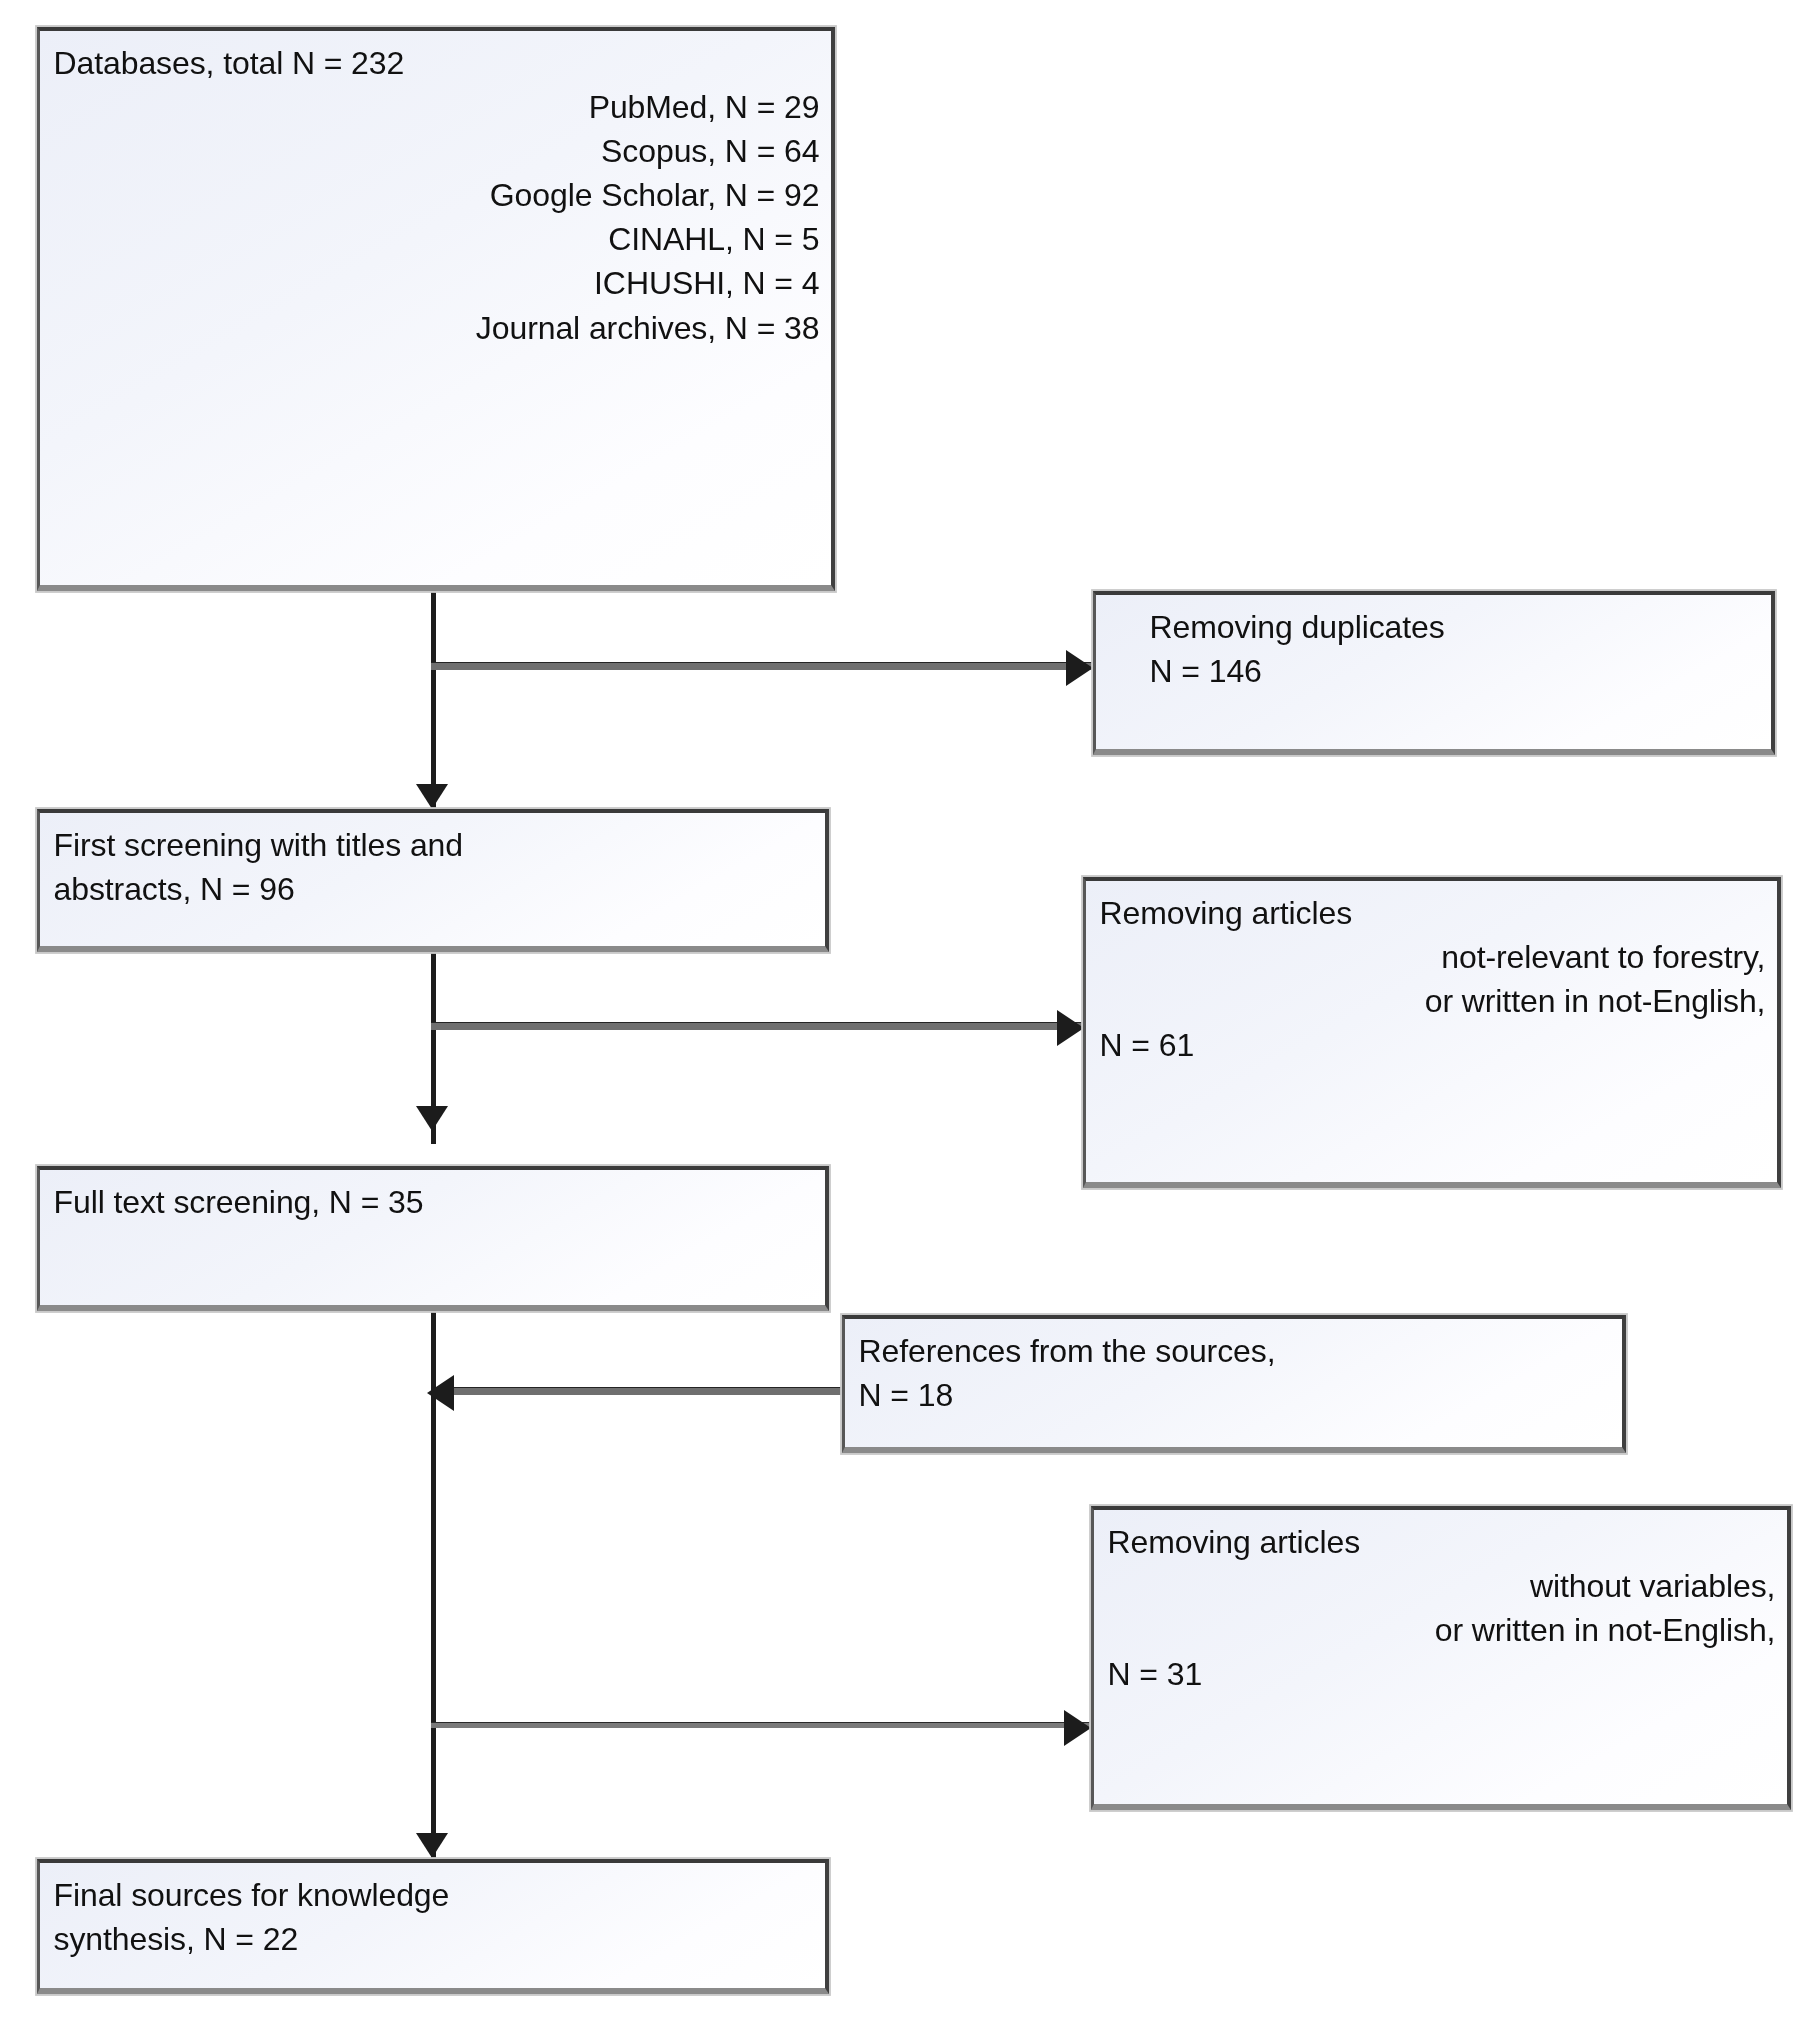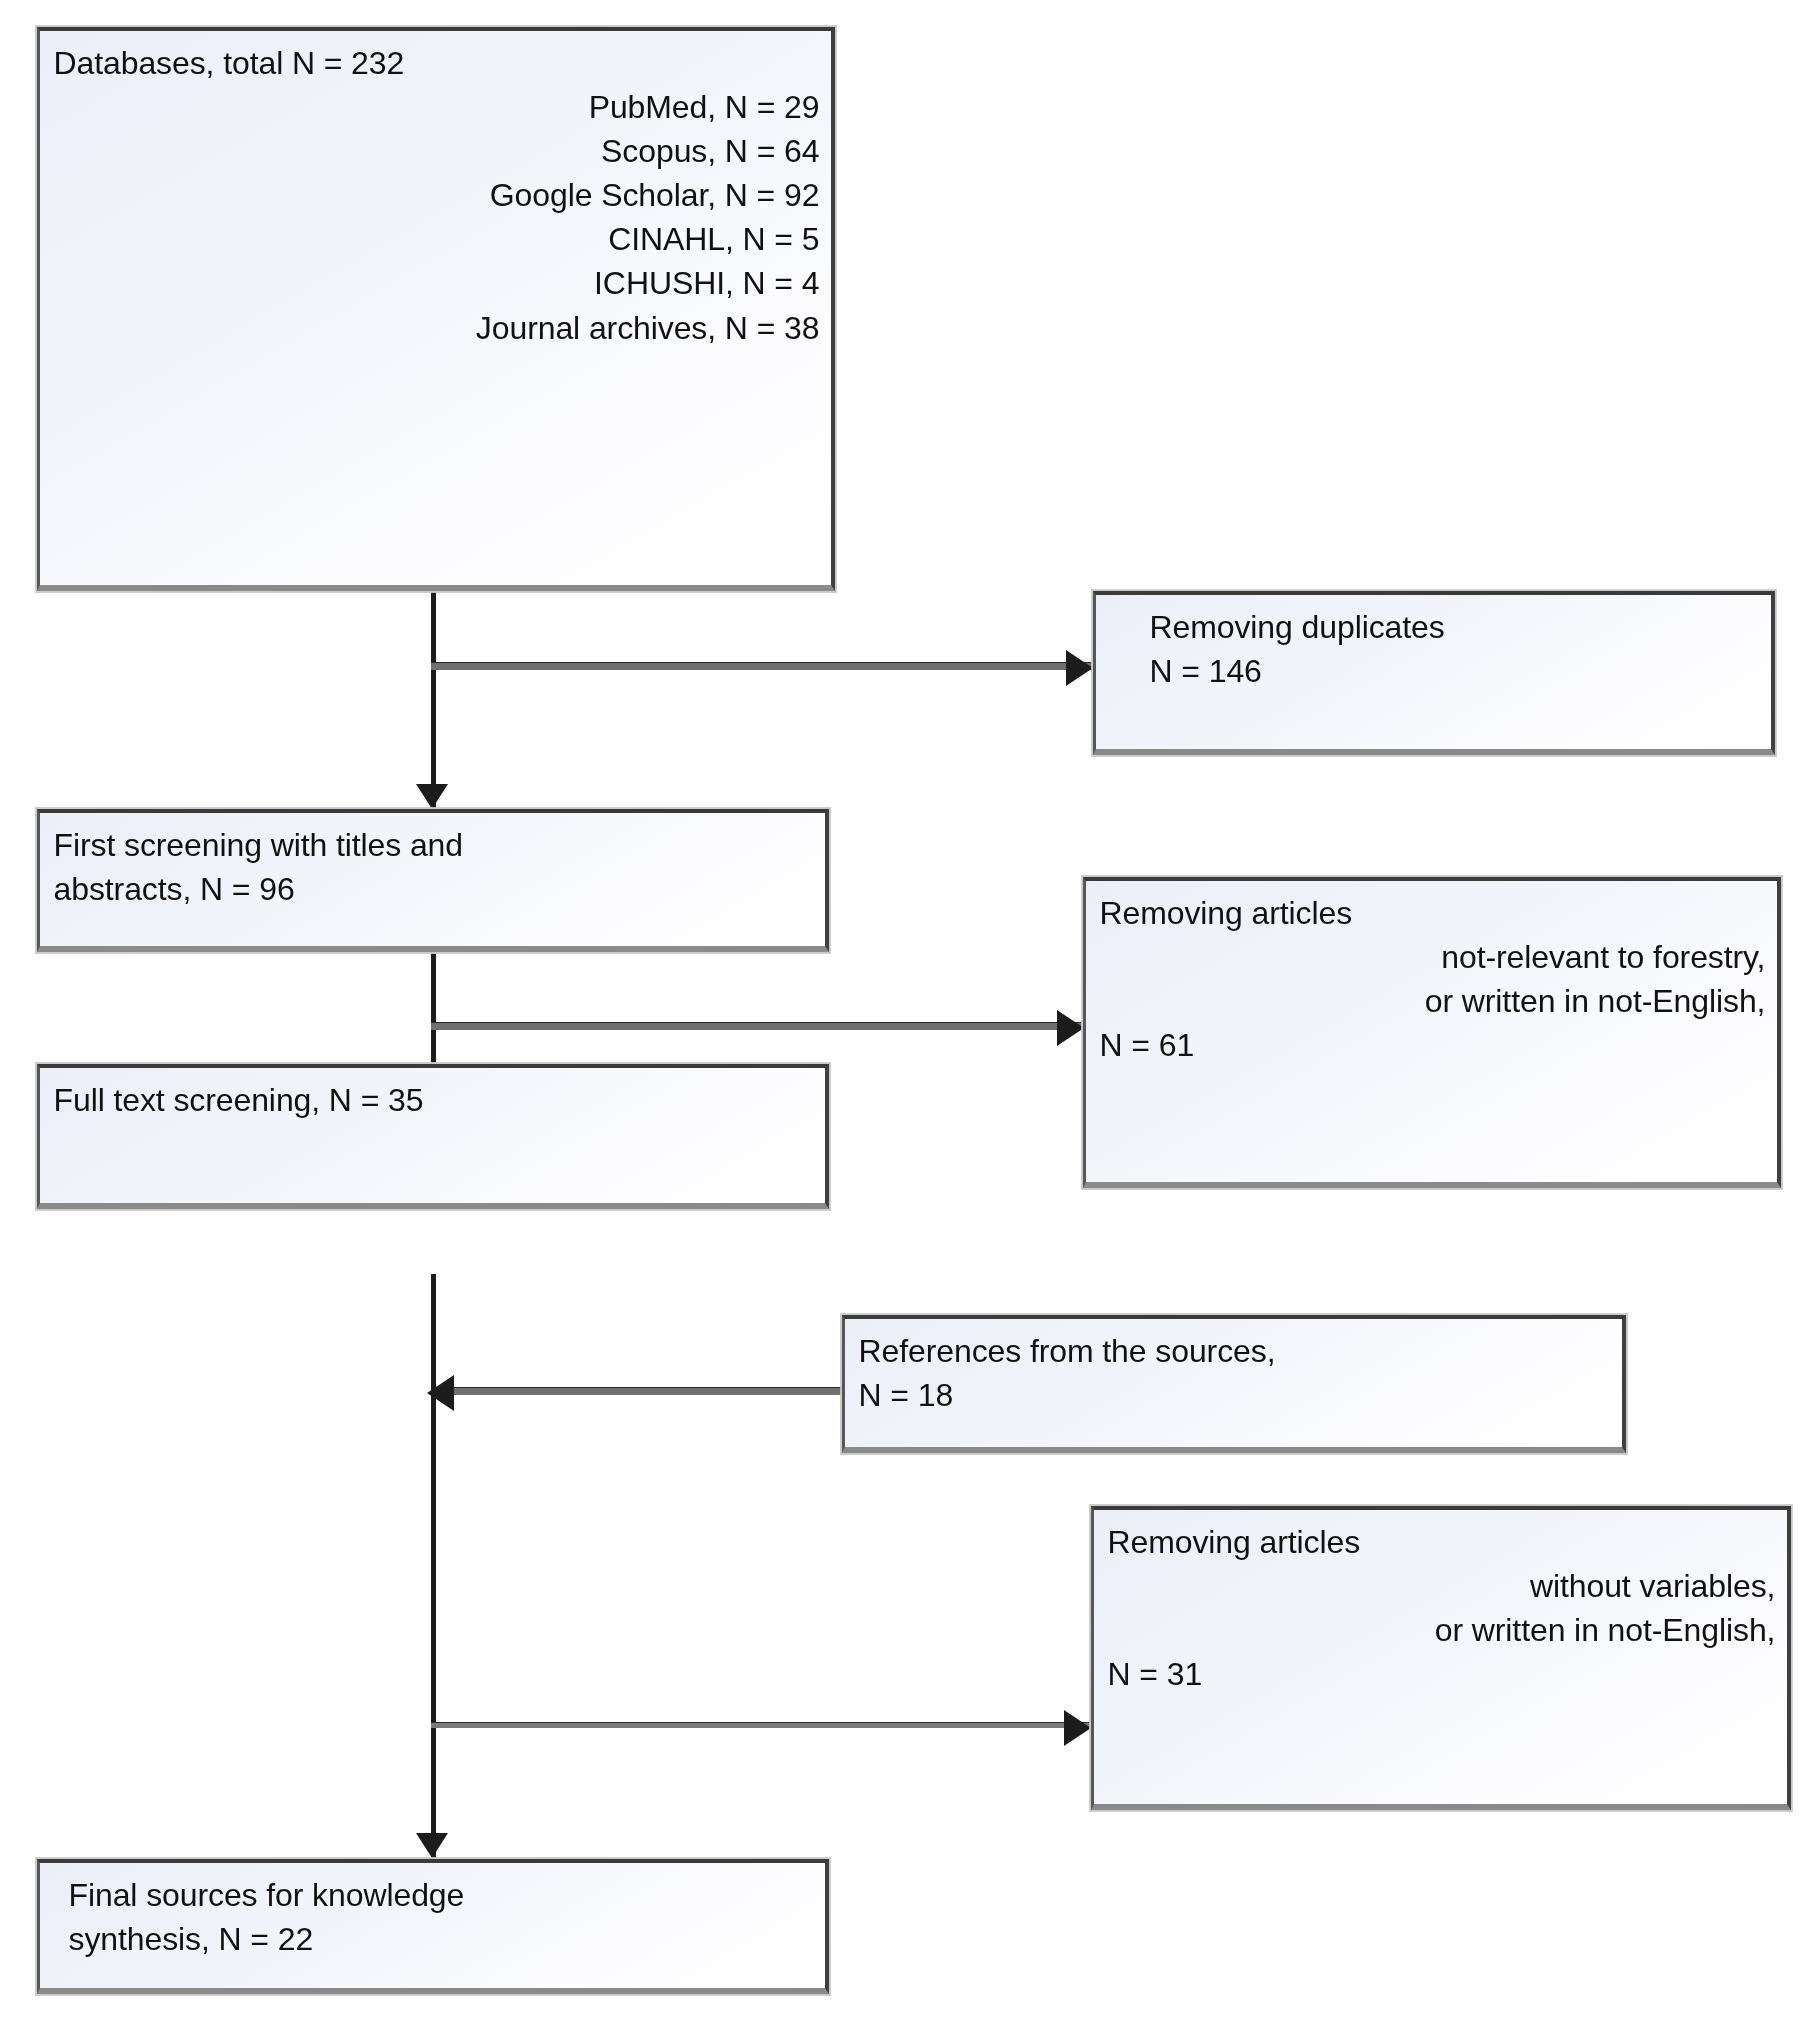--- a/index.html
+++ b/index.html
@@ -130,21 +130,21 @@
 
   <div class="fbox" style="left:1083px; top:877px; width:698px; height:311px;">
     <div class="inner">
       <span class="ln">Removing articles</span>
       <span class="ln ind">not-relevant to forestry,</span>
       <span class="ln ind">or written in not-English,</span>
       <span class="ln">N = 61</span>
     </div>
   </div>
 
-  <div class="fbox" style="left:37px; top:1064px; width:792px; height:145px;">
+  <div class="fbox" style="left:37px; top:1166px; width:792px; height:145px;">
     <div class="inner">
       <span class="ln">Full text screening, N = 35</span>
     </div>
   </div>
 
   <div class="fbox" style="left:842px; top:1315px; width:784px; height:138px;">
     <div class="inner">
       <span class="ln">References from the sources,</span>
       <span class="ln">N = 18</span>
     </div>
@@ -152,21 +152,21 @@
 
   <div class="fbox" style="left:1091px; top:1506px; width:700px; height:304px;">
     <div class="inner">
       <span class="ln">Removing articles</span>
       <span class="ln ind">without variables,</span>
       <span class="ln ind">or written in not-English,</span>
       <span class="ln">N = 31</span>
     </div>
   </div>
 
-  <div class="fbox" style="left:37px; top:1859px; width:792px; height:135px;padding-left:15px;">
+  <div class="fbox" style="left:37px; top:1859px; width:792px; height:135px;">
     <div class="inner">
       <span class="ln">Final sources for knowledge</span>
       <span class="ln">synthesis, N = 22</span>
     </div>
   </div>
 
 </div>
 
 
 </body></html>

